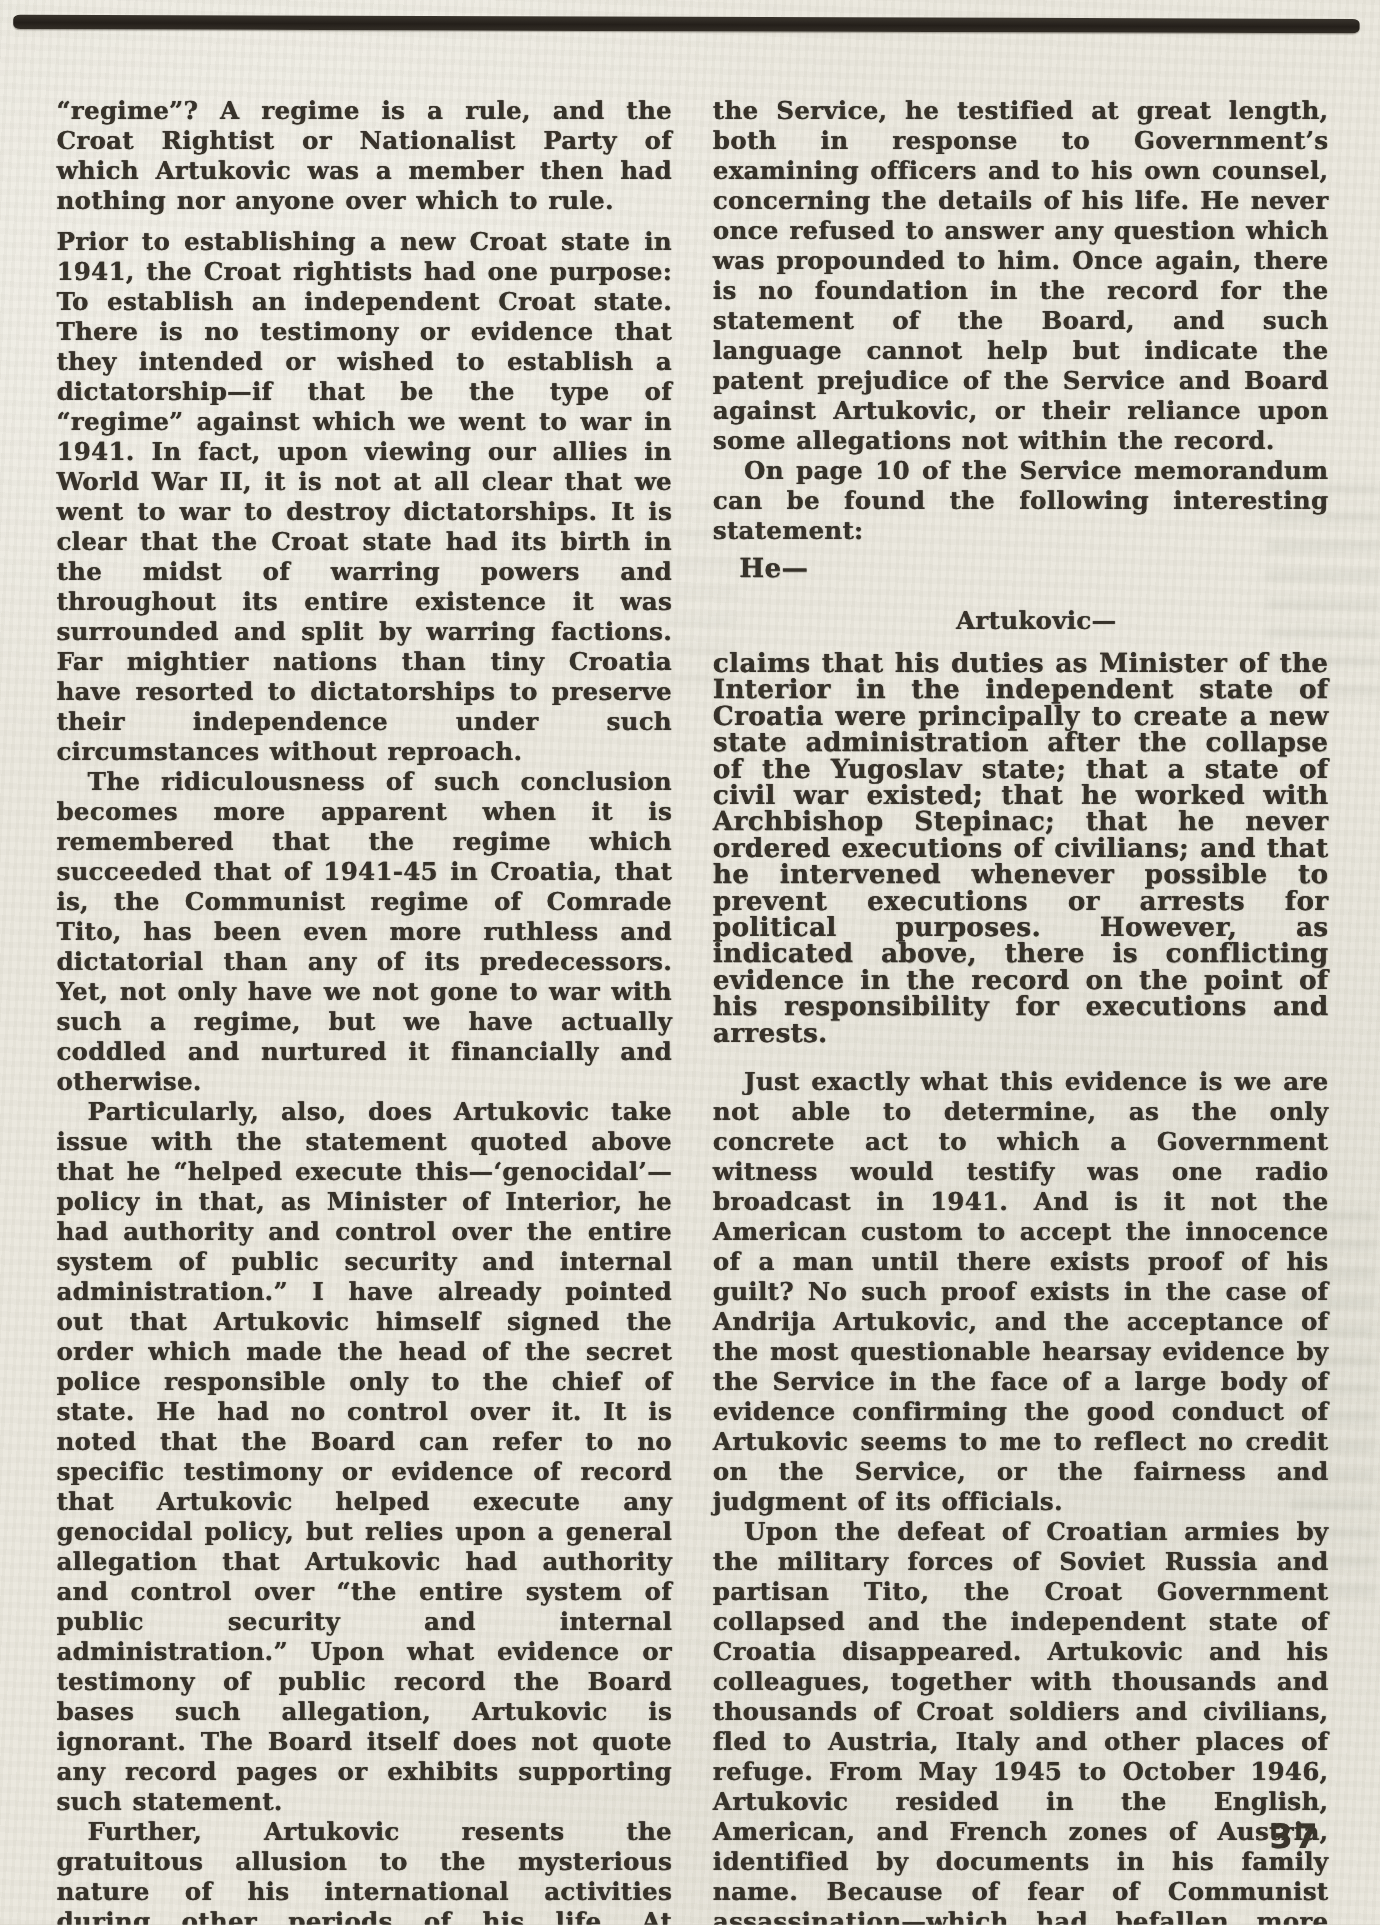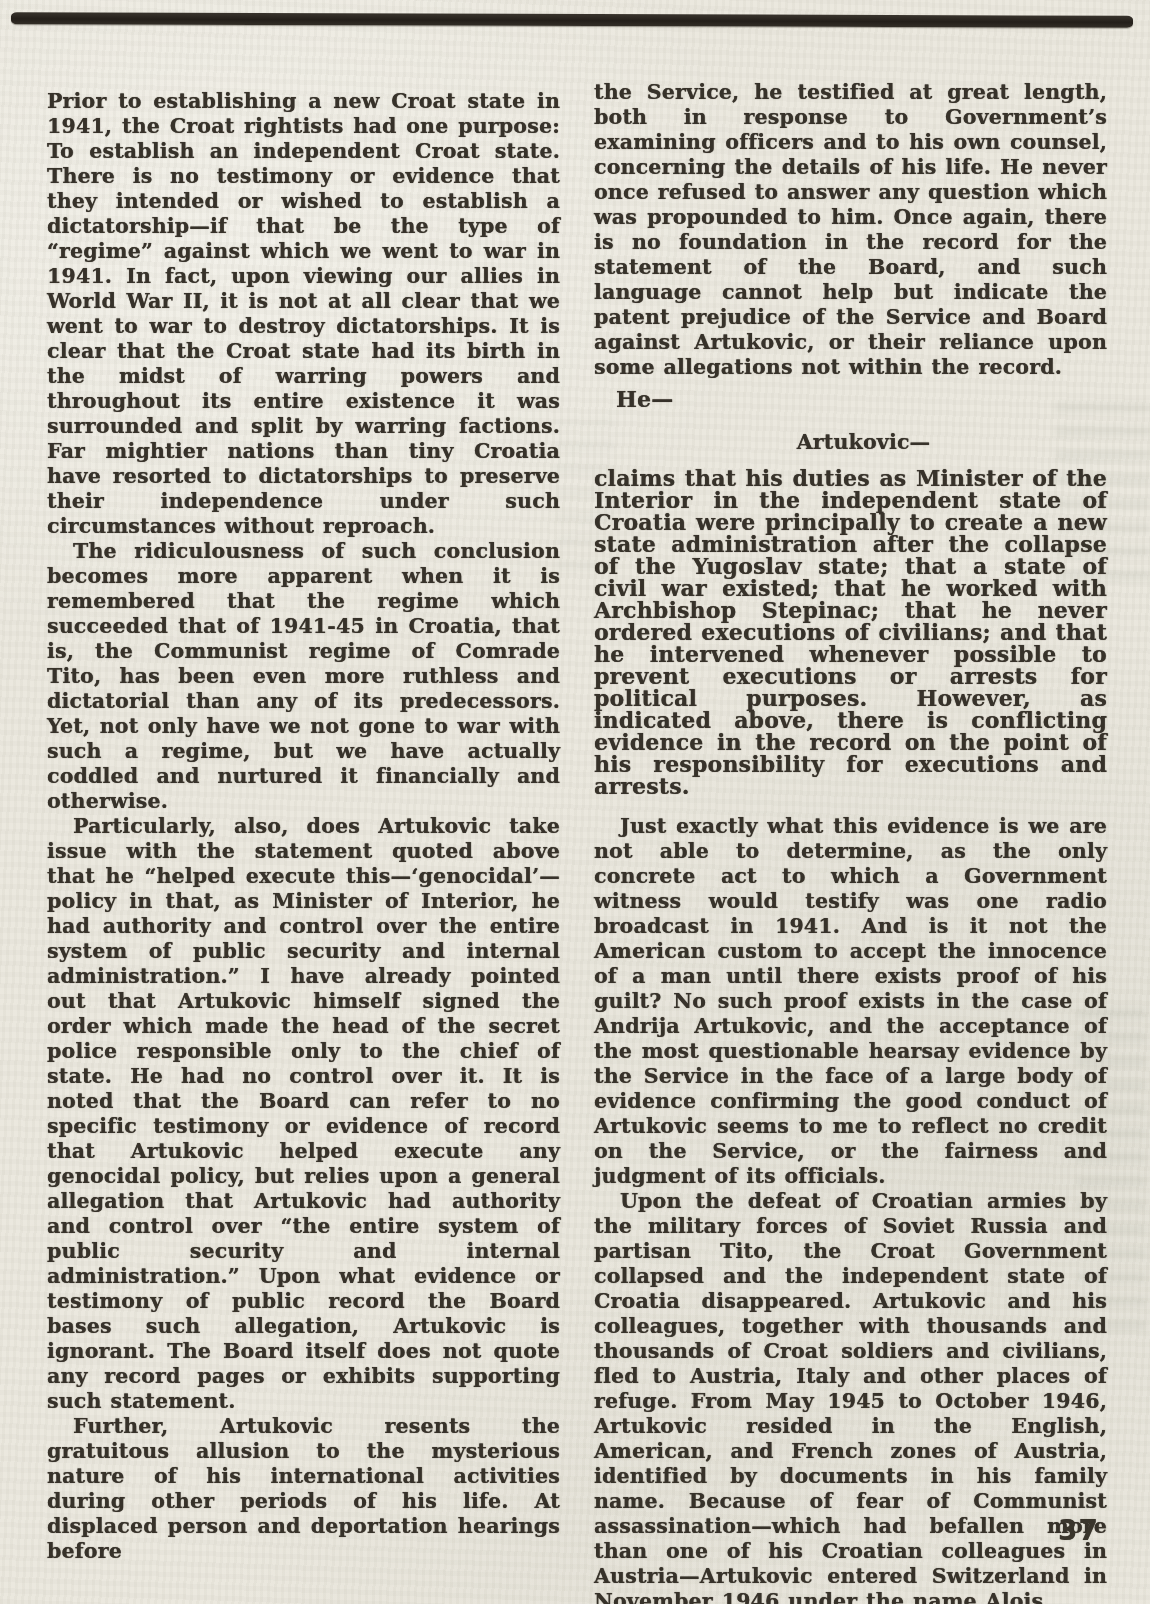--- a/index.html
+++ b/index.html
@@ -116,28 +116,30 @@
 
   <div class="scan-bar"></div>
 
   <div class="ghost g1"></div>
   <div class="ghost g2"></div>
   <div class="ghost g3"></div>
 
   <div class="columns">
 
     <div class="col">
+      <p>“regime”?  A regime is a rule, and the Croat Rightist or Nationalist Party of which Artukovic was a member then had nothing nor anyone over which to rule.</p>
       <p class="gap-top">Prior to establishing a new Croat state in 1941, the Croat rightists had one purpose: To establish an independent Croat state.  There is no testimony or evidence that they intended or wished to establish a dictatorship—if that be the type of “regime” against which we went to war in 1941.  In fact, upon viewing our allies in World War II, it is not at all clear that we went to war to destroy dictatorships.  It is clear that the Croat state had its birth in the midst of warring powers and throughout its entire existence it was surrounded and split by warring factions.  Far mightier nations than tiny Croatia have resorted to dictatorships to preserve their independence under such circumstances without reproach.</p>
       <p class="indent">The ridiculousness of such conclusion becomes more apparent when it is remembered that the regime which succeeded that of 1941-45 in Croatia, that is, the Communist regime of Comrade Tito, has been even more ruthless and dictatorial than any of its predecessors.  Yet, not only have we not gone to war with such a regime, but we have actually coddled and nurtured it financially and otherwise.</p>
       <p class="indent">Particularly, also, does Artukovic take issue with the statement quoted above that he “helped execute this—‘genocidal’—policy in that, as Minister of Interior, he had authority and control over the entire system of public security and internal administration.”  I have already pointed out that Artukovic himself signed the order which made the head of the secret police responsible only to the chief of state.  He had no control over it.  It is noted that the Board can refer to no specific testimony or evidence of record that Artukovic helped execute any genocidal policy, but relies upon a general allegation that Artukovic had authority and control over “the entire system of public security and internal administration.”  Upon what evidence or testimony of public record the Board bases such allegation, Artukovic is ignorant.  The Board itself does not quote any record pages or exhibits supporting such statement.</p>
       <p class="indent">Further, Artukovic resents the gratuitous allusion to the mysterious nature of his international activities during other periods of his life.  At displaced person and deportation hearings before</p>
     </div>
 
     <div class="col">
       <p>the Service, he testified at great length, both in response to Government’s examining officers and to his own counsel, concerning the details of his life.  He never once refused to answer any question which was propounded to him.  Once again, there is no foundation in the record for the statement of the Board, and such language cannot help but indicate the patent prejudice of the Service and Board against Artukovic, or their reliance upon some allegations not within the record.</p>
+      <p class="indent">On page 10 of the Service memorandum can be found the following interesting statement:</p>
       <p class="small lead-he">He—</p>
       <p class="lead-artukovic">Artukovic—</p>
       <p class="small quote-block">claims that his duties as Minister of the Interior in the independent state of Croatia were principally to create a new state administration after the collapse of the Yugoslav state; that a state of civil war existed; that he worked with Archbishop Stepinac; that he never ordered executions of civilians; and that he intervened whenever possible to prevent executions or arrests for political purposes.  However, as indicated above, there is conflicting evidence in the record on the point of his responsibility for executions and arrests.</p>
       <p class="indent">Just exactly what this evidence is we are not able to determine, as the only concrete act to which a Government witness would testify was one radio broadcast in 1941.  And is it not the American custom to accept the innocence of a man until there exists proof of his guilt?  No such proof exists in the case of Andrija Artukovic, and the acceptance of the most questionable hearsay evidence by the Service in the face of a large body of evidence confirming the good conduct of Artukovic seems to me to reflect no credit on the Service, or the fairness and judgment of its officials.</p>
       <p class="indent">Upon the defeat of Croatian armies by the military forces of Soviet Russia and partisan Tito, the Croat Government collapsed and the independent state of Croatia disappeared.  Artukovic and his colleagues, together with thousands and thousands of Croat soldiers and civilians, fled to Austria, Italy and other places of refuge.  From May 1945 to October 1946, Artukovic resided in the English, American, and French zones of Austria, identified by documents in his family name.  Because of fear of Communist assassination—which had befallen more than one of his Croatian colleagues in Austria—Artukovic entered Switzerland in November 1946 under the name Alois</p>
     </div>
 
   </div>
 
   <div class="page-number">37</div>

